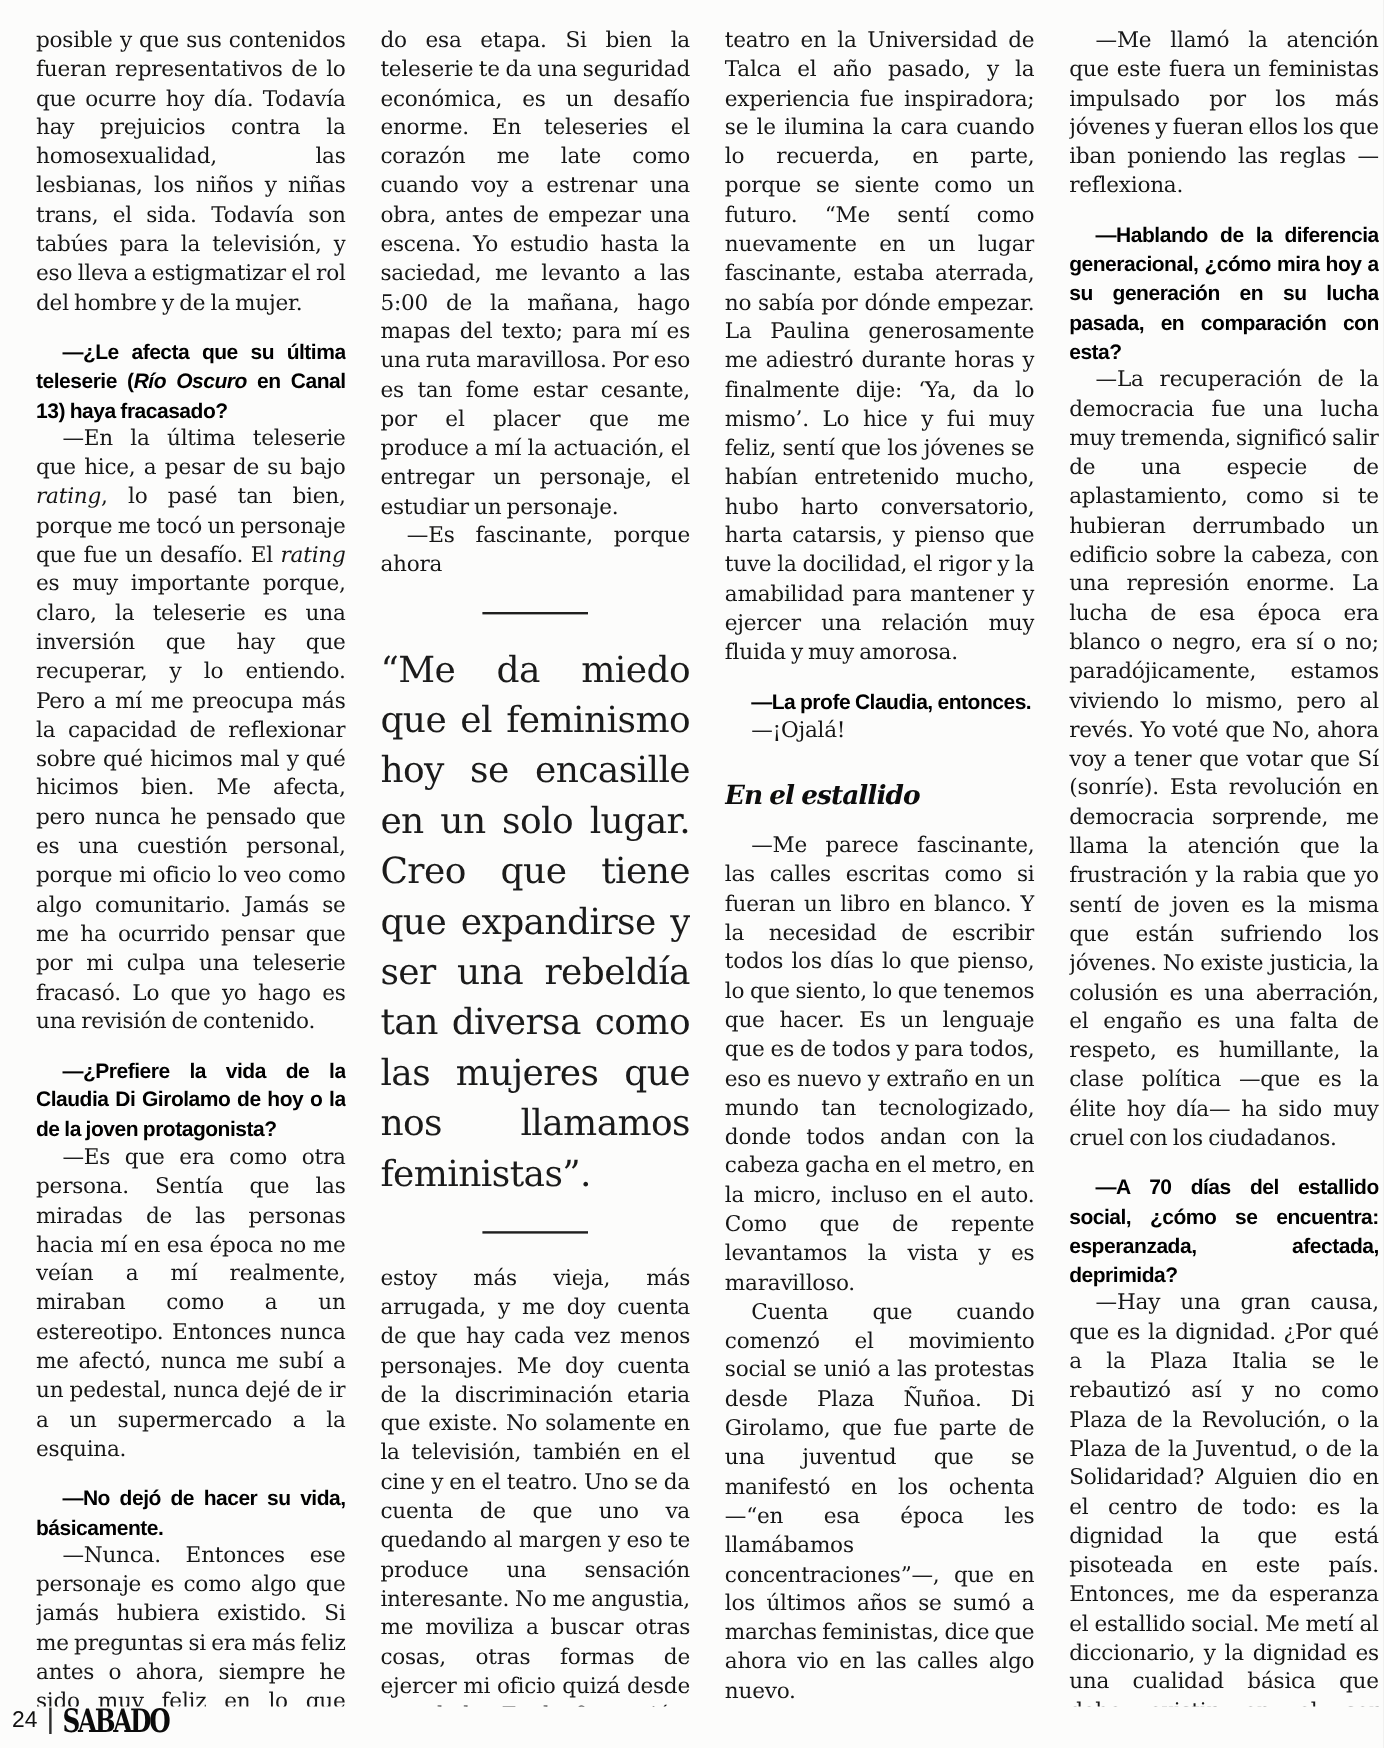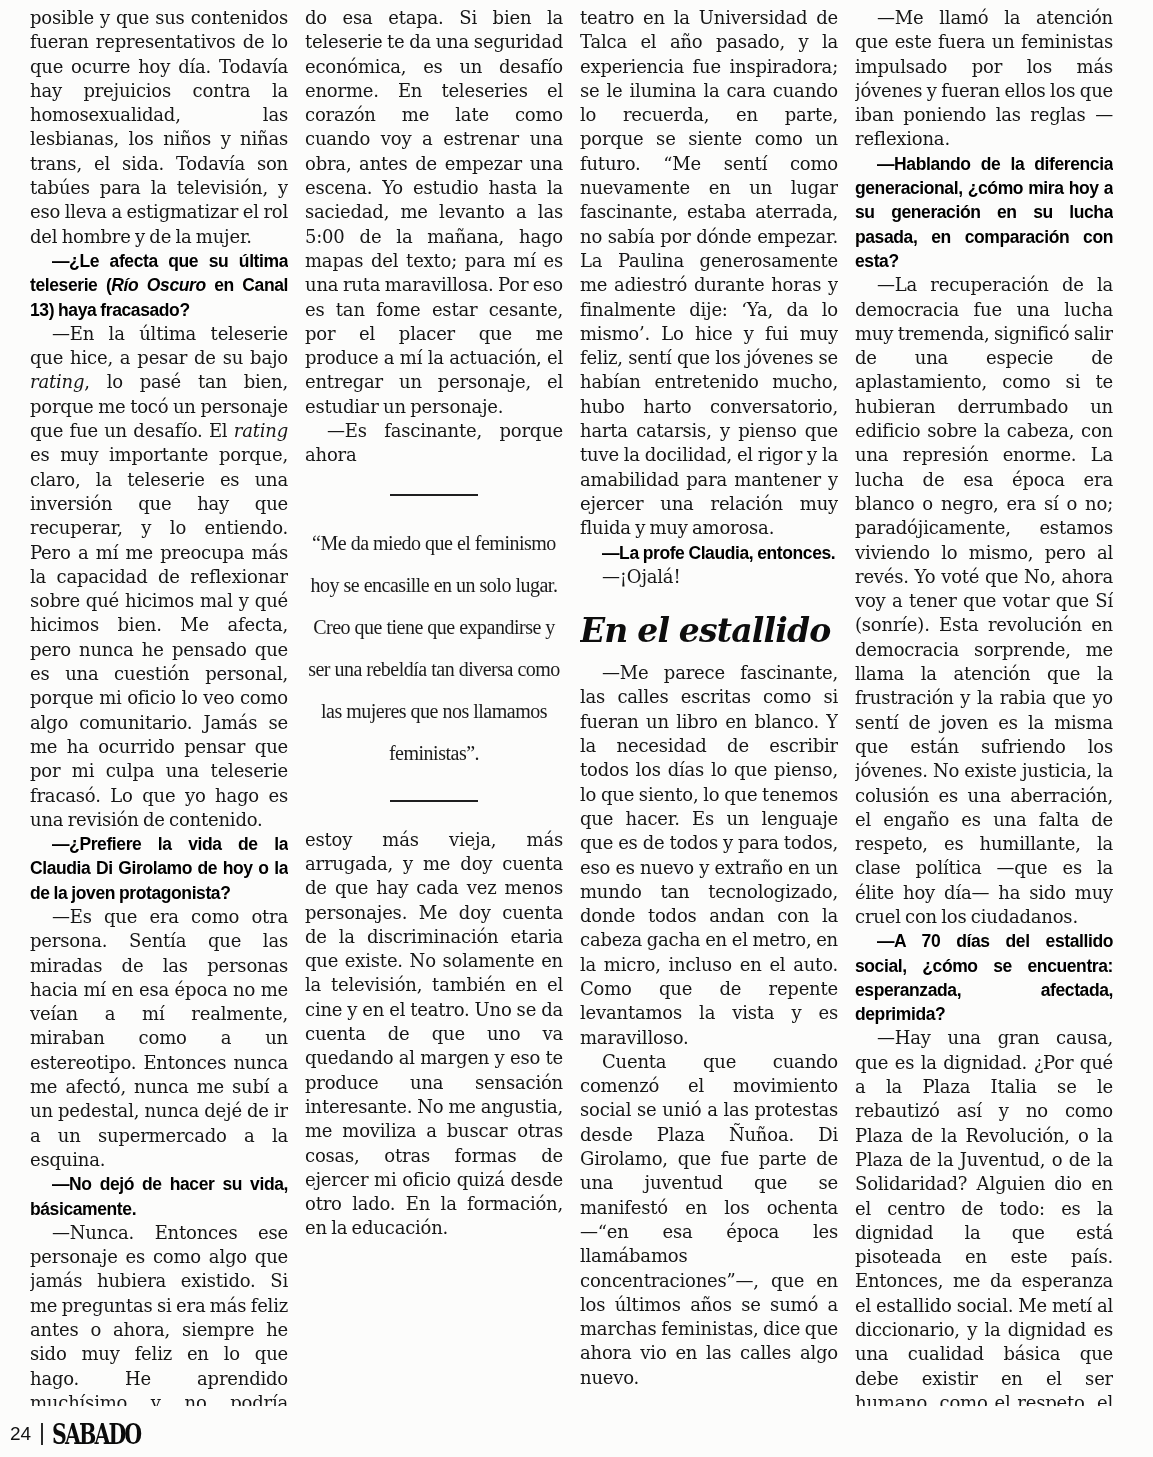--- a/index.html
+++ b/index.html
@@ -6,54 +6,54 @@
   .page{
     position:relative;
     width:1153px;height:1457px;
     background:#fcfcfb;
     color:#161616;
     font-family:"DejaVu Serif", serif;
     overflow:hidden;
     margin:0 auto;
   }
   .columns{
-    position:absolute;top:6px;left:30px;
-    display:flex;gap:17px;
+    position:absolute;top:22px;left:30px;
+    display:flex;gap:29px;
   }
   .col{width:258px;height:1400px;overflow:hidden;}
   .col p{
     margin:0;
     font-size:18px;
     line-height:24.3px;
     text-align:justify;
     letter-spacing:-0.2px;
     word-spacing:-1.2px;
     hyphens:auto;-webkit-hyphens:auto;
   }
   .col p.indent{text-indent:22px;}
   .col p.question{
     font-family:"Liberation Sans", sans-serif;
     font-weight:700;
     font-size:17.5px;
     letter-spacing:-0.4px;
     word-spacing:-0.5px;
     color:#000;
+    margin-top:16px;
   }
   .col p.pull-quote{
-    font-size:20px;
+    font-size:30px;
     line-height:42px;
-    text-align:center;
     letter-spacing:-0.5px;
     word-spacing:normal;
     color:#1b1b1b;
     margin:2px 0;
-    hyphens:none;font-family:Liberation Serif, serif;-webkit-hyphens:none;
+    hyphens:none;-webkit-hyphens:none;
   }
   .col p.section-header{
-    font-size:33px;
+    font-size:22px;
     line-height:36px;
     font-weight:700;
     font-style:italic;
     text-align:left;
     letter-spacing:-0.8px;
     word-spacing:-1px;
     margin:24px 0 12px 0;
     color:#0d0d0d;
     hyphens:none;-webkit-hyphens:none;
   }

